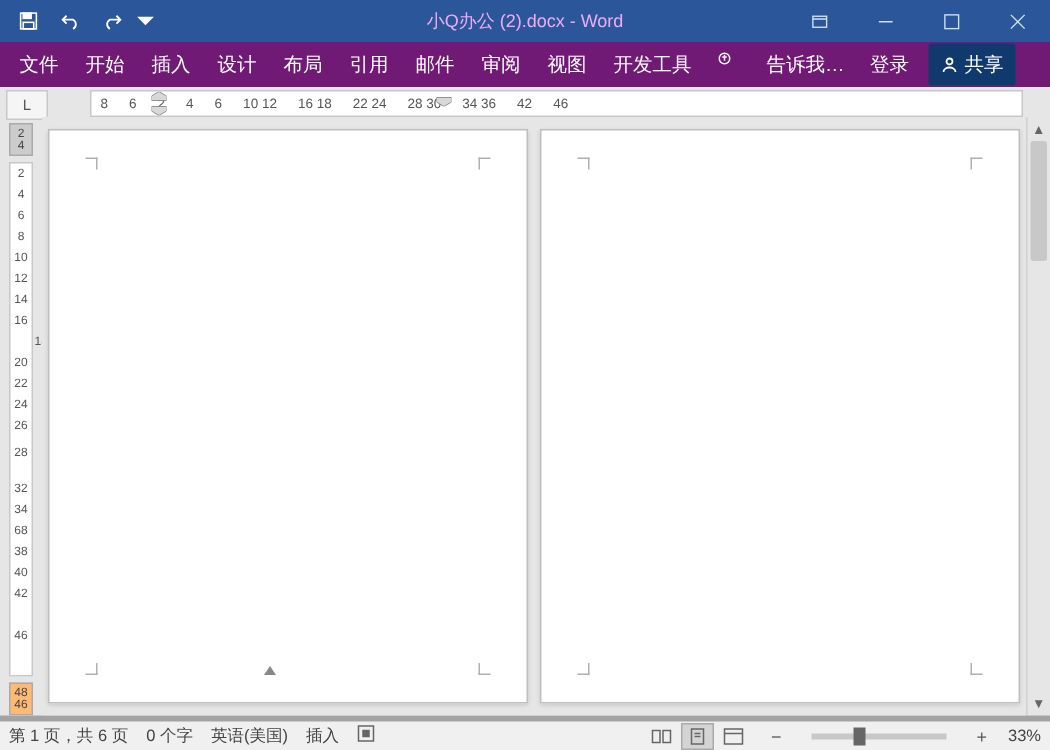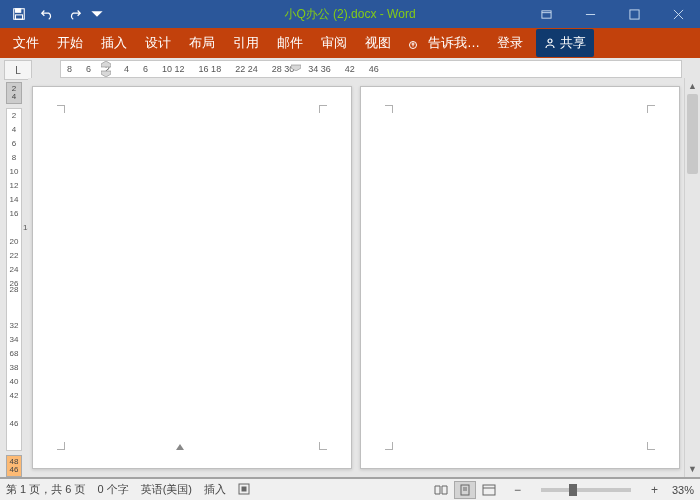--- a/index.html
+++ b/index.html
@@ -1,27 +1,27 @@
 <!DOCTYPE html>
 <html><head>
 <meta charset="utf-8">
 <style>
 *{box-sizing:border-box;margin:0;padding:0;font-family:"Microsoft YaHei","Segoe UI",sans-serif;user-select:none}
 body{width:700px;height:500px;background:#e6e6e6;overflow:hidden;display:flex;flex-direction:column}
 .titlebar{height:28px;background:#2b579a;display:flex;align-items:center;color:#fff;position:relative}
 .qat{display:flex;align-items:center;gap:2px;padding-left:6px}
 .qat-btn{width:26px;height:24px;display:flex;align-items:center;justify-content:center}
 .qat-btn svg{width:14px;height:14px}
-.title{position:absolute;left:50%;transform:translateX(-50%);font-size:12px;color:#84cc16;white-space:nowrap}
+.title{position:absolute;left:50%;transform:translateX(-50%);font-size:12px;color:#f0abfc;white-space:nowrap}
 .wincontrols{margin-left:auto;display:flex}
 .wc-btn{width:44px;height:28px;display:flex;align-items:center;justify-content:center}
 .wc-btn svg{width:11px;height:11px}
-.menubar{height:30px;background:#c2410c;display:flex;align-items:center;padding:0 4px;color:#fff;font-size:13px}
+.menubar{height:30px;background:#701a75;display:flex;align-items:center;padding:0 4px;color:#fff;font-size:13px}
 .menu-item{padding:0 9px;height:30px;display:flex;align-items:center;white-space:nowrap}
-.tell-me{display:flex;align-items:flex-end;gap:8px;padding:0 8px}
+.tell-me{display:flex;align-items:flex-start;gap:21px;padding:0 8px}
 .share-btn{background:#103a6e;height:28px;padding:0 8px;display:flex;align-items:center;gap:4px;border-radius:2px;margin:0 4px}
 .ruler-row{height:20px;background:#e6e6e6;display:flex}
 .ruler-corner{width:28px;height:20px;background:#f5f5f5;border:1px solid #c8c8c8;font-size:10px;display:flex;align-items:center;justify-content:center;color:#555;margin:2px 28px 0 4px}
 .hruler{flex:1;height:18px;background:#fff;border:1px solid #c8c8c8;margin-top:2px;margin-right:18px;position:relative;font-size:9px;color:#555;overflow:hidden}
 .hruler-bg{position:absolute;display:flex;align-items:center;height:100%;gap:14px;padding-left:6px}
 .hruler-num{font-size:9px}
 .indent-marker{position:absolute;top:0}
 .workspace{flex:1;display:flex;overflow:hidden}
 .vruler-col{width:28px;display:flex;flex-direction:column;align-items:center;padding-top:4px}
 .vruler-top{width:16px;height:22px;background:#ccc;border:1px solid #aaa;font-size:8px;display:flex;flex-direction:column;align-items:center;justify-content:center;color:#444;line-height:1}
@@ -35,21 +35,21 @@
 .crop::before,.crop::after{content:"";position:absolute;background:#b0b0b0}
 .crop.tl{top:18px;left:18px}.crop.tl::before{right:0;top:0;width:8px;height:1px}.crop.tl::after{right:0;top:0;width:1px;height:8px}
 .crop.tr{top:18px;right:18px}.crop.tr::before{left:0;top:0;width:8px;height:1px}.crop.tr::after{left:0;top:0;width:1px;height:8px}
 .crop.bl{bottom:18px;left:18px}.crop.bl::before{right:0;bottom:0;width:8px;height:1px}.crop.bl::after{right:0;bottom:0;width:1px;height:8px}
 .crop.br{bottom:18px;right:18px}.crop.br::before{left:0;bottom:0;width:8px;height:1px}.crop.br::after{left:0;bottom:0;width:1px;height:8px}
 .margin-caret{position:absolute;bottom:18px;left:45%;width:0;height:0;border-left:4px solid transparent;border-right:4px solid transparent;border-bottom:6px solid #888}
 .vscroll{width:16px;background:#e6e6e6;border-left:1px solid #d0d0d0;display:flex;flex-direction:column}
 .scroll-btn{height:16px;display:flex;align-items:center;justify-content:center;font-size:9px;color:#666}
 .scroll-track{flex:1;position:relative}
 .scroll-thumb{position:absolute;left:2px;right:2px;top:0;height:80px;background:#c8c8c8;border-radius:2px}
-.statusbar{height:23px;background:#f0f0f0;border-top:2px solid #a3a3a3;display:flex;align-items:center;font-size:11px;color:#444;padding:0 6px;gap:12px}
+.statusbar{height:23px;background:#f0f0f0;border-top:4px solid #a3a3a3;display:flex;align-items:center;font-size:11px;color:#444;padding:0 6px;gap:12px}
 .statusbar .spacer{flex:1}
 .view-btns{display:flex;gap:2px}
 .view-btn{width:22px;height:18px;display:flex;align-items:center;justify-content:center;border:1px solid transparent}
 .view-btn.active{background:#d4d4d4;border-color:#aaa}
 .zoom-slider{width:90px;height:4px;background:#c8c8c8;position:relative;margin:0 6px}
 .zoom-slider::before{content:"";position:absolute;left:-10px;top:-4px;font-size:11px}
 .zoom-minus,.zoom-plus{font-size:12px;color:#555;padding:0 2px}
 .zoom-thumb{position:absolute;width:8px;height:12px;background:#666;top:-4px;left:28px}
 </style>
 </head>
@@ -110,20 +110,21 @@
 <div class="menubar">
   <div class="menu-item">文件</div>
   <div class="menu-item">开始</div>
   <div class="menu-item">插入</div>
   <div class="menu-item">设计</div>
   <div class="menu-item">布局</div>
   <div class="menu-item">引用</div>
   <div class="menu-item">邮件</div>
   <div class="menu-item">审阅</div>
   <div class="menu-item">视图</div>
+  <div class="menu-item">开发工具</div>
   <div class="tell-me">
     <svg width="12" height="12" viewBox="0 0 12 12" fill="none" stroke="#fff">
         <circle cx="5" cy="5" r="3.5"></circle>
         <path d="M5 2.5v4M3.5 4h3"></path>
       </svg>
     <span>告诉我…</span>
   </div>
   <div class="menu-item">登录</div>
   <div class="share-btn">
     <svg width="12" height="12" viewBox="0 0 12 12" fill="none" stroke="#fff" stroke-width="1.2">
@@ -178,21 +179,21 @@
         <div class="vruler-num" style="top: 44px;">8</div>
         <div class="vruler-num" style="top: 58px;">10</div>
         <div class="vruler-num" style="top: 72px;">12</div>
         <div class="vruler-num" style="top: 86px;">14</div>
         <div class="vruler-num" style="top: 100px;">16</div>
         <div class="vruler-num" style="top: 114px; margin-left: 16px;">18</div>
         <div class="vruler-num" style="top: 128px;">20</div>
         <div class="vruler-num" style="top: 142px;">22</div>
         <div class="vruler-num" style="top: 156px;">24</div>
         <div class="vruler-num" style="top: 170px;">26</div>
-        <div class="vruler-num" style="top: 176px;">28</div>
+        <div class="vruler-num" style="top: 188px;">28</div>
         <div class="vruler-num" style="top: 210px; padding-left: 21px;">30</div>
         <div class="vruler-num" style="top: 212px;">32</div>
         <div class="vruler-num" style="top: 226px;">34</div>
         <div class="vruler-num" style="top: 240px;">68</div>
         <div class="vruler-num" style="top: 254px;">38</div>
         <div class="vruler-num" style="top: 268px;">40</div>
         <div class="vruler-num" style="top: 282px;">42</div>
         <div class="vruler-num" style="top: 296px; margin-left: 28px;">44</div>
         <div class="vruler-num" style="top: 310px;">46</div>
       </div>

